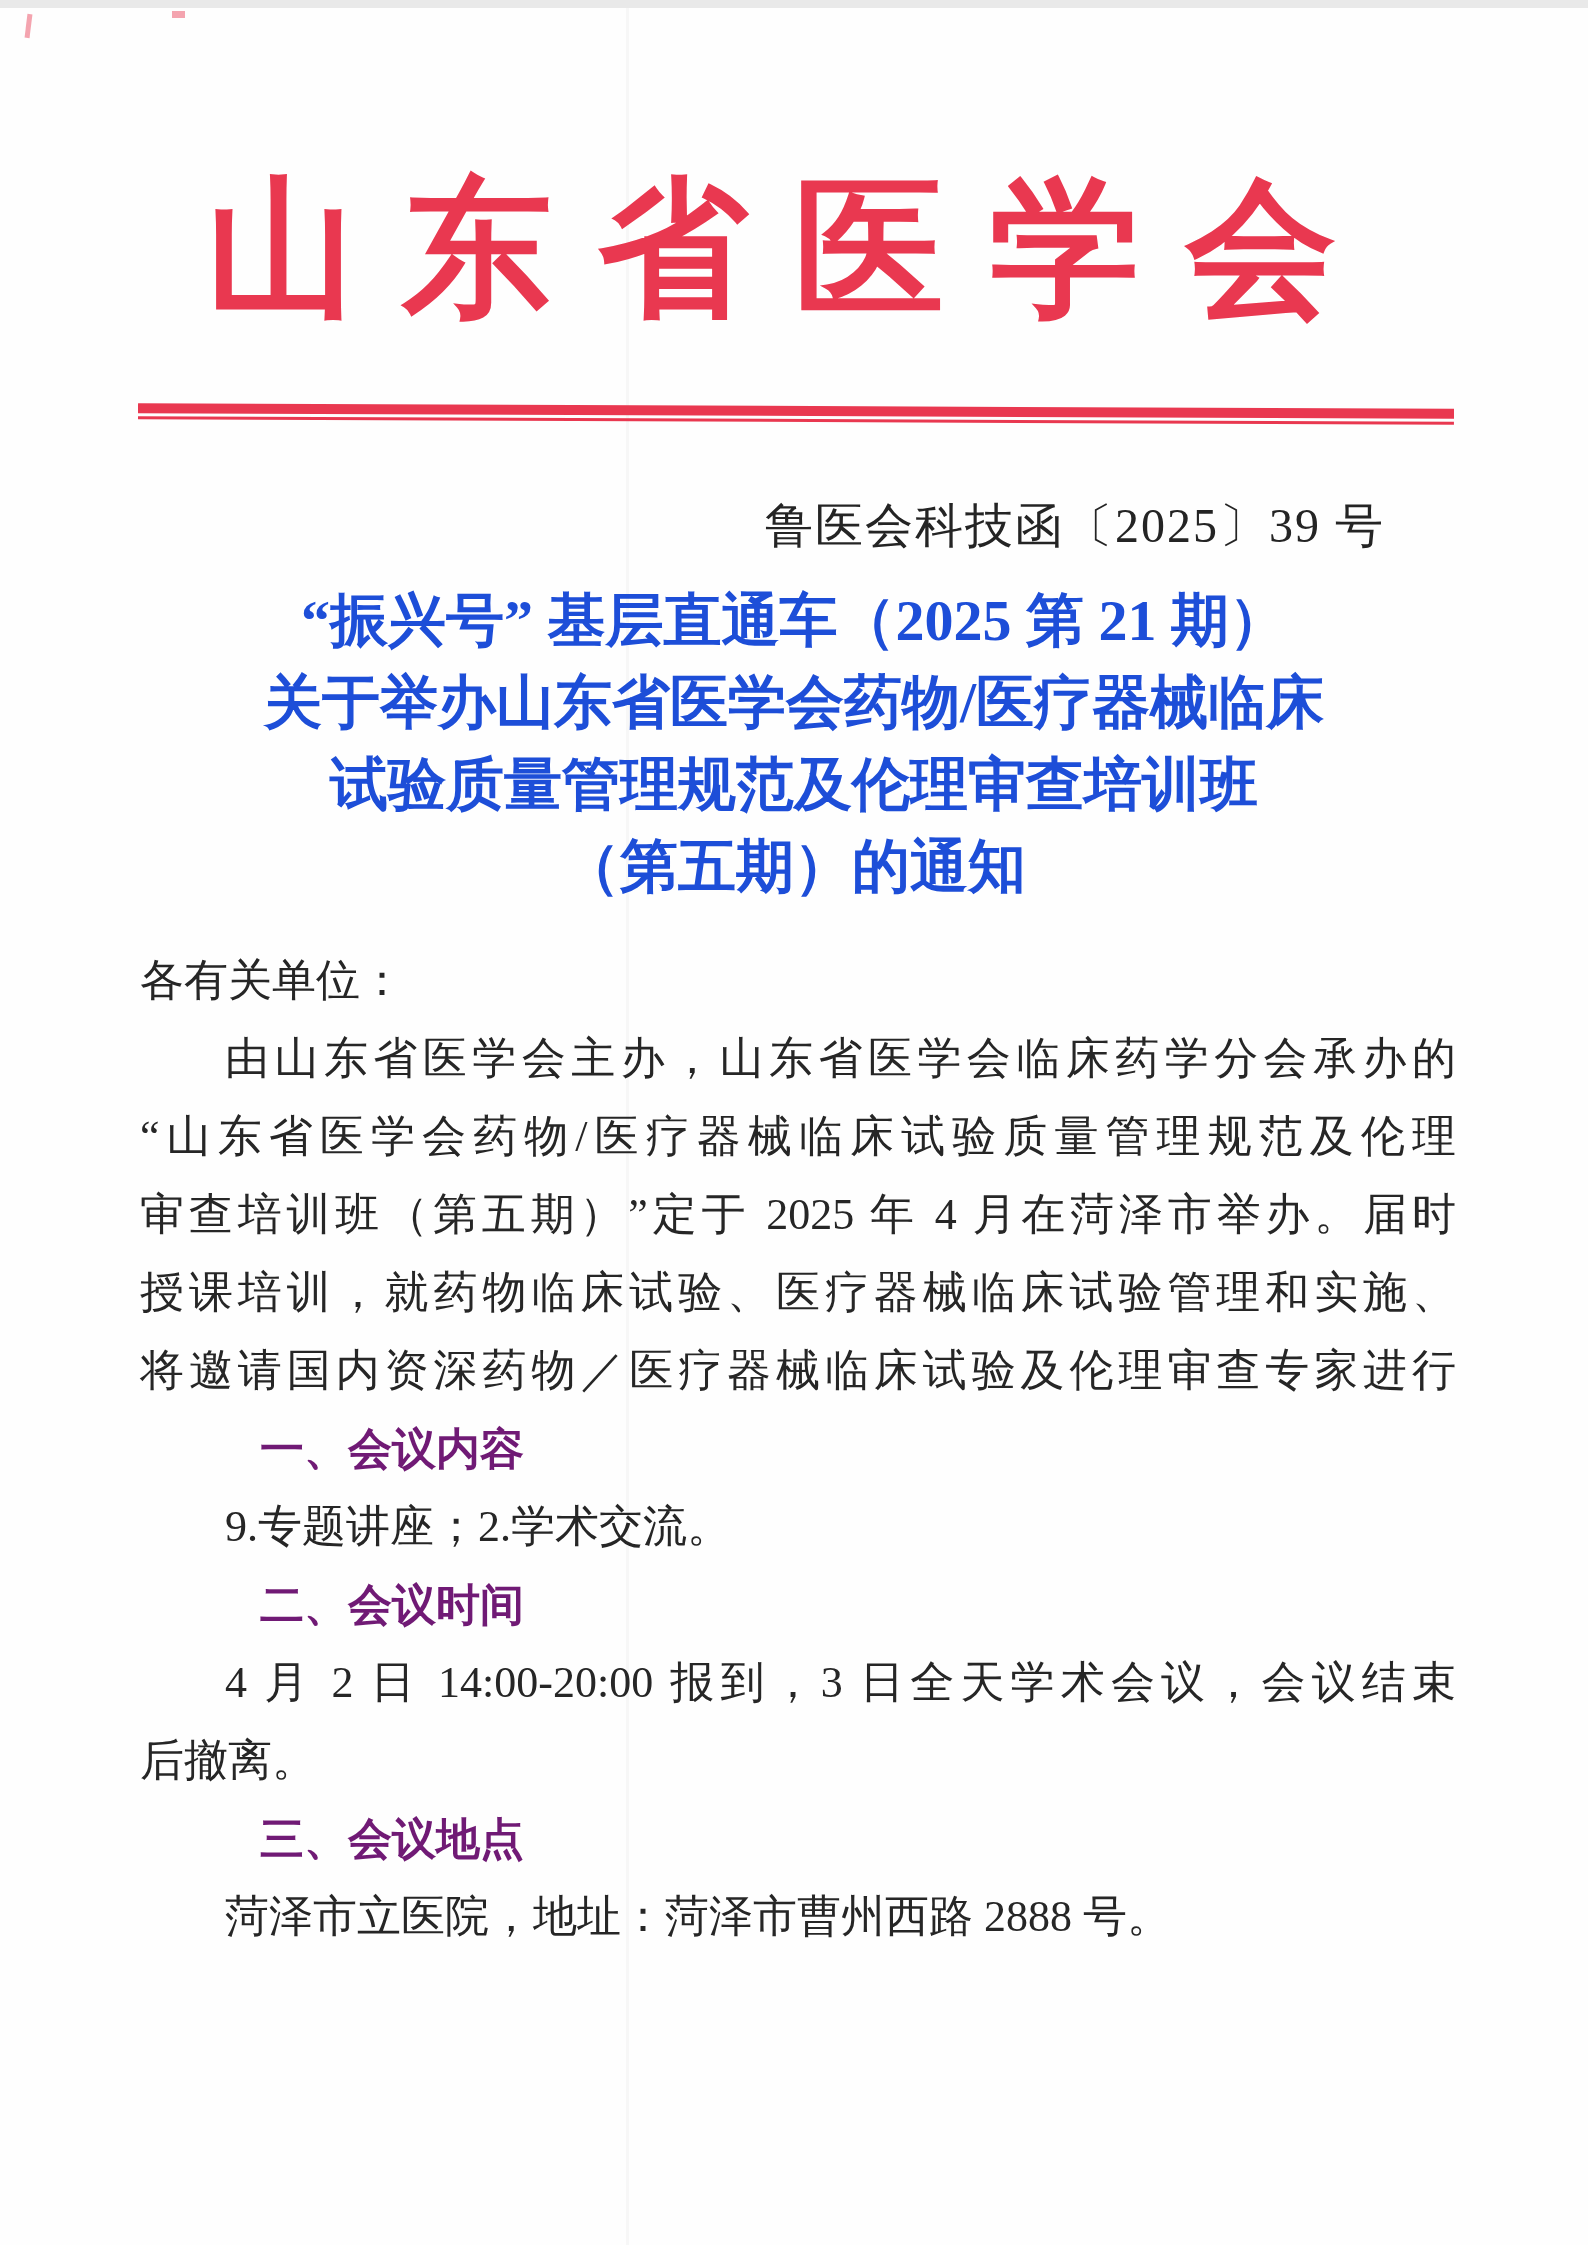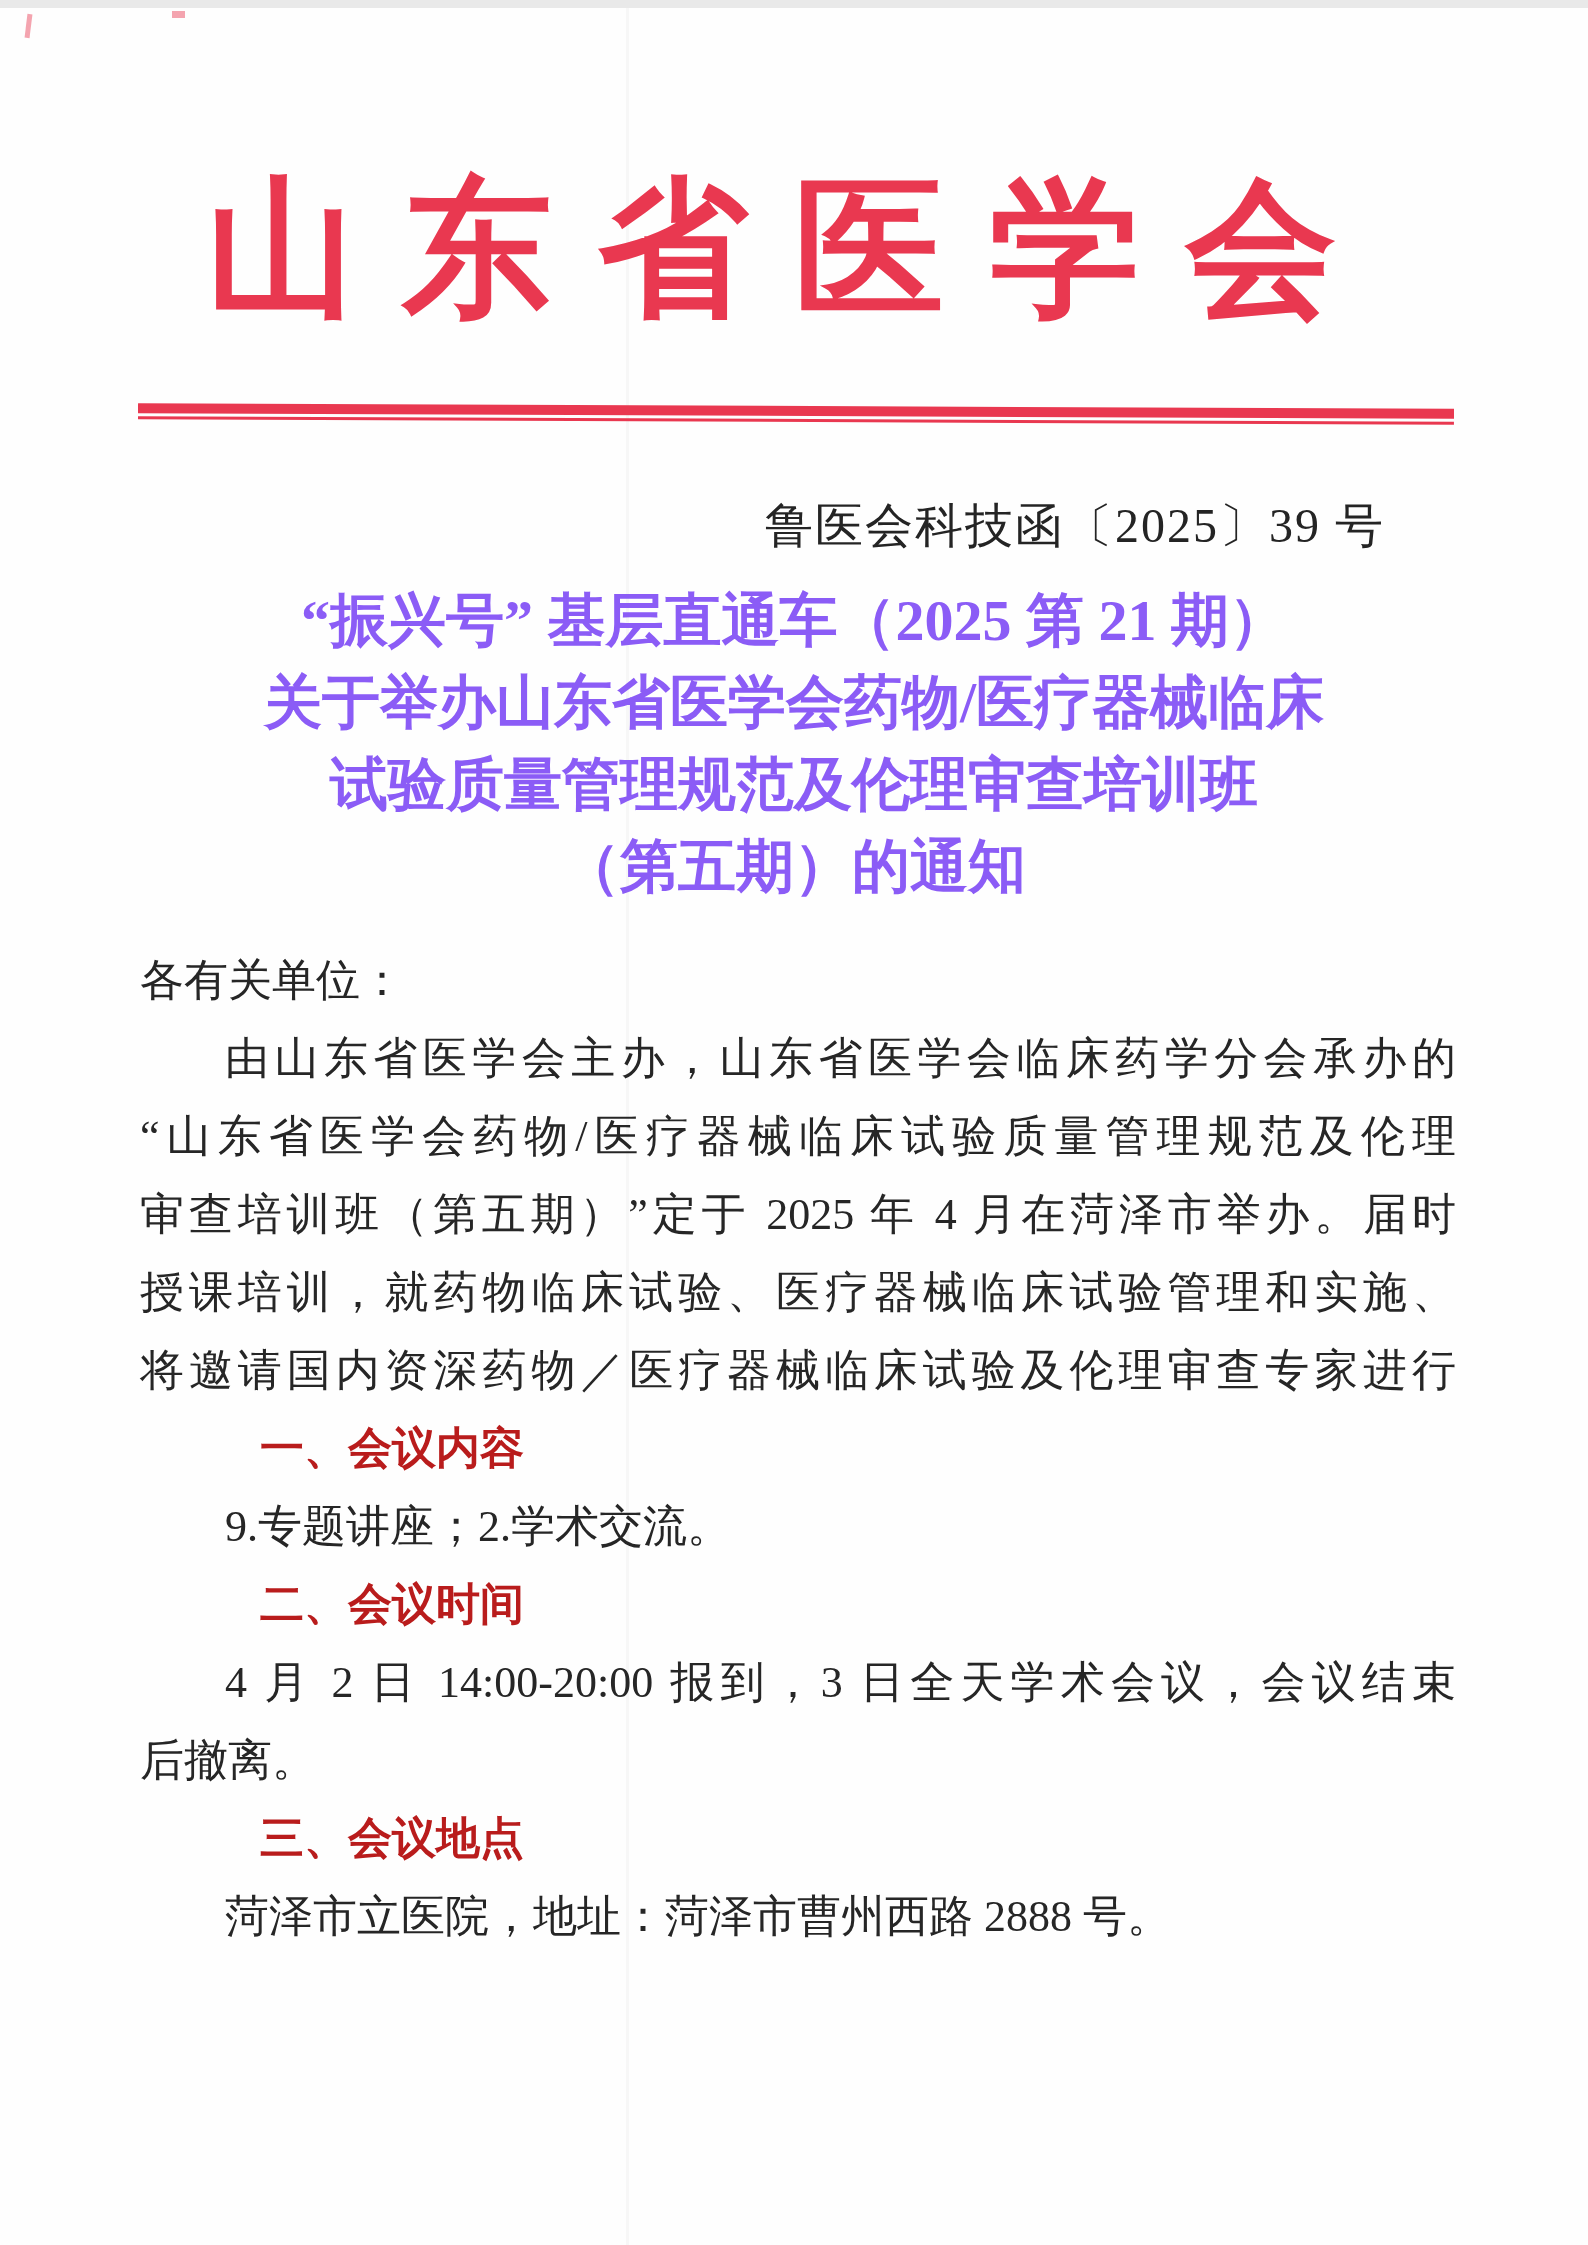--- a/index.html
+++ b/index.html
@@ -39,36 +39,36 @@
   .ref-line {
     position:absolute; top:486px; right:203px;
     font-size:48px; color:#242424;
     letter-spacing:2px;
     white-space:nowrap;
   }
 
   .doc-title {
     position:absolute; top:572px; left:0; width:100%;
     text-align:center;
-    font-weight:bold; color:#8b5cf6;
+    font-weight:bold; color:#1d4ed8;
     font-size:58px;
   }
   .doc-title .t-line { line-height:82px; white-space:nowrap; }
 
   .body-block {
     position:absolute; top:934px; left:140px; width:1316px;
     font-size:44px; color:#262626;
   }
   .b-line { line-height:78px; min-height:78px; }
   .fill   { text-align:justify; text-align-last:justify; }
   .indent { padding-left:85px; }
   .heading{
     padding-left:120px;
-    font-family:Liberation Serif, serif;
-    font-weight:bold; color:#b91c1c;
+    font-family:Liberation Sans, sans-serif;
+    font-weight:bold; color:#701a75;
   }
 </style>
 </head>
 <body>
 
 <div class="page">
 
   <div class="scan-streak"></div>
   <div class="speck speck-1"></div>
   <div class="speck speck-2"></div>

